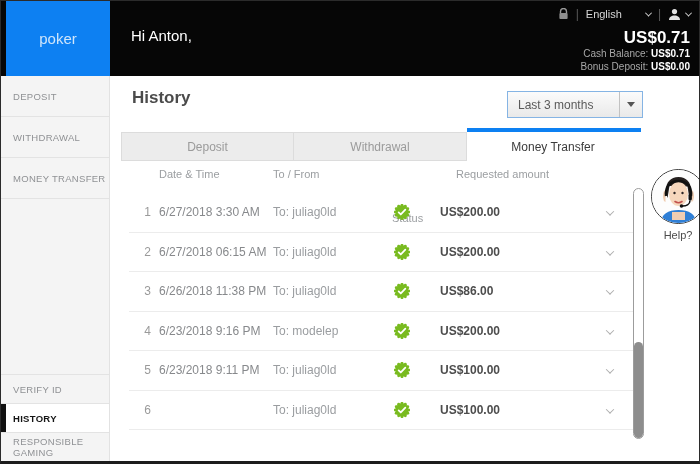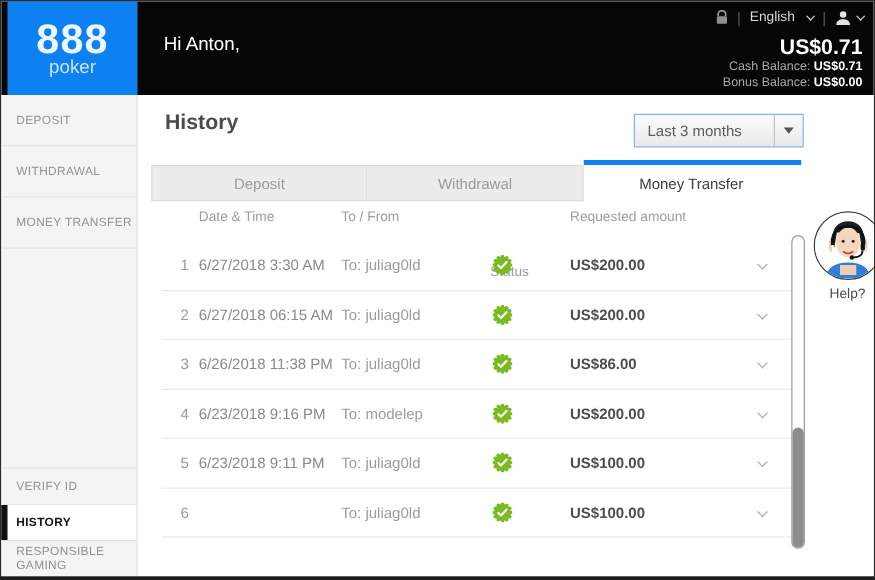--- a/index.html
+++ b/index.html
@@ -59,21 +59,21 @@
   .table-wrap { position:absolute; left:18px; top:88px; width:508px; }
   .thead { position:relative; height:29px; font-size:11px; color:#9b9ea1; }
   .thead span { position:absolute; top:4px; }
   .col-date { left:30px; } .col-to { left:144px; } .col-status { left:263px;margin-top:44px; } .col-amt { left:327px; }
   .trow { position:relative; height:39.5px; border-bottom:1px solid #ececec; font-size:12px; }
   .trow .cell { position:absolute; top:50%; transform:translateY(-50%); }
   .c-idx { left:0; width:22px; text-align:right; color:#9a9a9a; }
   .c-date { left:30px; color:#87898c; }
   .c-to { left:144px; color:#9a9da0; }
   .c-badge { left:265px; width:16px; height:16px; }
-  .c-amt { left:327px; color:#4d4d4d; font-weight:bold; }
+  .c-amt { left:311px; color:#4d4d4d; font-weight:bold; }
   .c-chev { left:478px; color:#aeaeae; }
   .c-chev .chev { width:6px; height:6px; }
 
   
   .scrollbar { position:absolute; left:522px; top:112px; width:11px; height:251px;
                border:1px solid #9c9c9c; border-radius:6px; background:#fff; }
   .scroll-thumb { position:absolute; left:0; right:0; bottom:0; height:96px;
                   background:#8d8d8d; border-radius:5px; cursor:grab; }
 
   
@@ -84,34 +84,33 @@
 
   .icon-svg { display:block; }
 </style>
 </head>
 <body>
 
 <div class="window">
 
   <div class="header">
     <div class="logo">
-      <div class="n888">888</div>
       <div class="poker">poker</div>
     </div>
     <div class="greeting">Hi Anton,</div>
 
     <div class="topnav">
       <span>
         <svg class="icon-svg" width="11" height="12" viewBox="0 0 11 12">
           <path d="M2.5 5V3.5a3 3 0 0 1 6 0V5" fill="none" stroke="#9a9a9a" stroke-width="1.4"></path>
           <rect x="1.4" y="5" width="8.2" height="6" rx="1" fill="#8f8f8f"></rect>
         </svg>
       </span>
       <span class="sep">|</span>
-      <span style="display:flex;align-items:center;gap:10px;">
+      <span style="display:flex;align-items:center;gap:24px;">
         <span>English</span>
         <span class="chev"></span>
       </span>
       <span class="sep">|</span>
       <span style="display:flex;align-items:center;gap:5px;">
         <span>
           <svg class="icon-svg" width="13" height="13" viewBox="0 0 13 13">
             <circle cx="6.5" cy="3.6" r="2.6" fill="#e3e3e3"></circle>
             <path d="M1 12c0-3 2.4-4.6 5.5-4.6S12 9 12 12z" fill="#e3e3e3"></path>
           </svg>
@@ -120,21 +119,21 @@
       </span>
     </div>
 
     <div class="balance-block">
       <div class="balance-main">US$0.71</div>
       <div class="balance-line">
         <span>Cash Balance:</span>
         <b>US$0.71</b>
       </div>
       <div class="balance-line">
-        <span>Bonus Balance:</span>
+        <span>Bonus Deposit:</span>
         <b>US$0.00</b>
       </div>
     </div>
   </div>
 
   <div class="sidebar">
     <div class="side-item">
       <span>DEPOSIT</span>
     </div>
     <div class="side-item">

